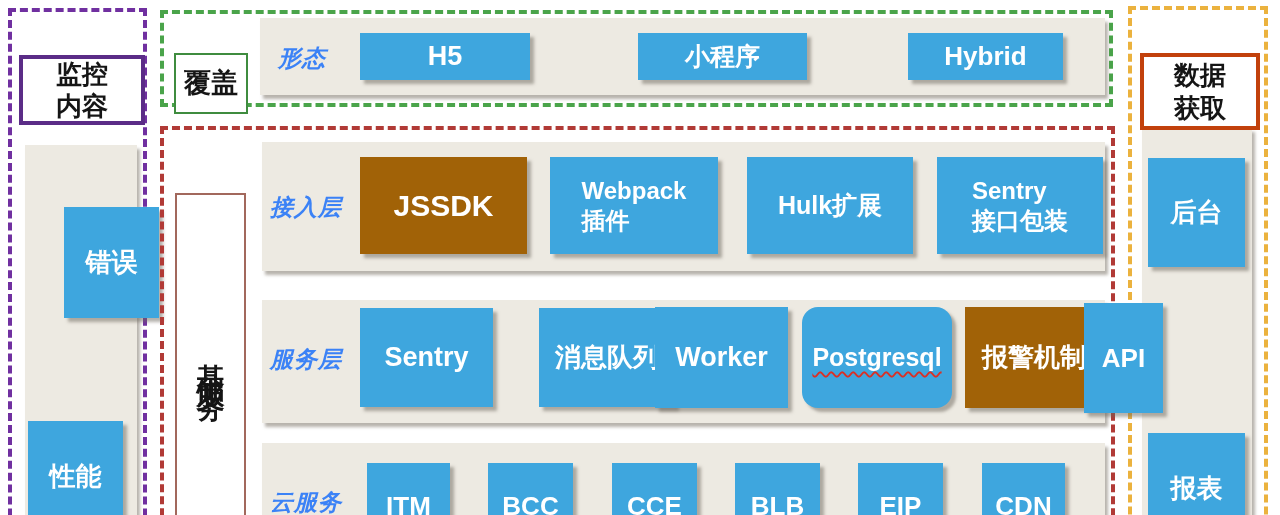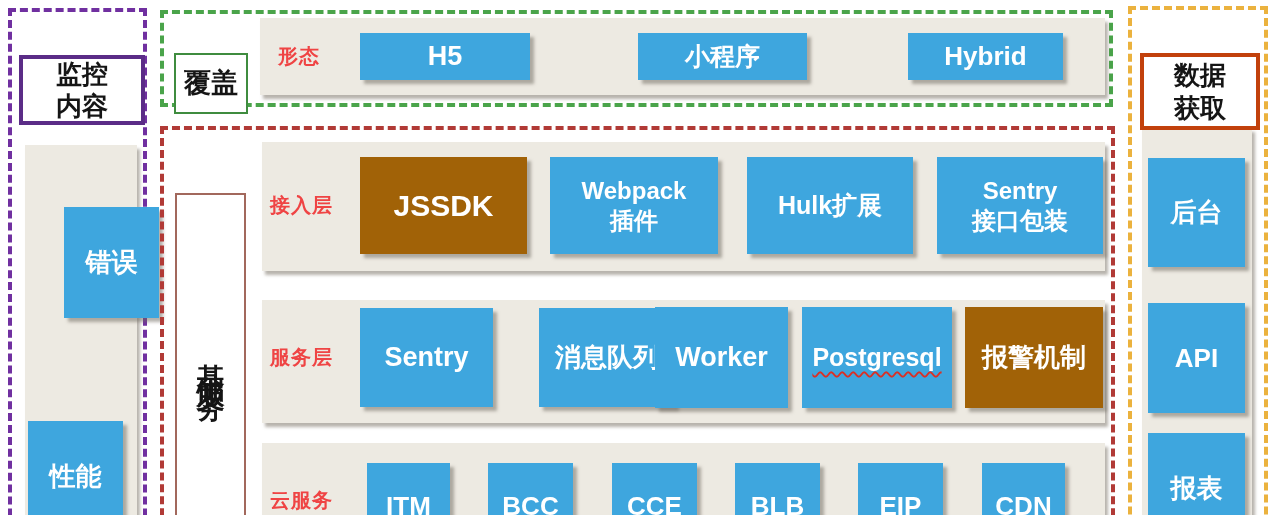--- a/index.html
+++ b/index.html
@@ -25,29 +25,29 @@
   }
 
   
   .bar{
     position:absolute;background:#EDEAE2;
     box-shadow:3px 4px 3px rgba(125,118,105,.55);
   }
 
   
   .rowlabel{
-    position:absolute;color:#ef4444;
-    font-size:20px;font-weight:600;letter-spacing:1px;
+    position:absolute;color:#3b82f6;
+    font-size:23px;font-weight:600;letter-spacing:1px;font-style:italic;
   }
 
   
   .node{
     position:absolute;color:#fff;font-weight:bold;
     display:flex;align-items:center;justify-content:center;
-    text-align:center;white-space:pre-line;line-height:1.25;
+    text-align:left;white-space:pre-line;line-height:1.25;
     box-shadow:4px 4px 3px rgba(110,104,93,.5);
   }
   .blue{background:#3EA6DE;}
   .rednode{background:#a16207;}
 
   .wavy{
     text-decoration:underline;
     text-decoration-style:wavy;
     text-decoration-color:#D93025;
     text-decoration-thickness:2px;
@@ -93,35 +93,35 @@
 插件</div>
   <div class="node blue" style="left:747px;top:157px;width:166px;height:97px;font-size:25px;">Hulk扩展</div>
   <div class="node blue" style="left:937px;top:157px;width:166px;height:97px;font-size:24px;">Sentry
 接口包装</div>
 
   <div class="bar" style="left:262px;top:300px;width:843px;height:123px;"></div>
   <div class="rowlabel" style="left:270px;top:344px;">服务层</div>
   <div class="node blue" style="left:360px;top:308px;width:133px;height:99px;font-size:27px;">Sentry</div>
   <div class="node blue" style="left:507px;top:308px;width:136px;height:99px;font-size:26px;margin-left:32px;">消息队列</div>
   <div class="node blue" style="left:655px;top:307px;width:133px;height:101px;font-size:27px;">Worker</div>
-  <div class="node blue" style="left:802px;top:307px;width:150px;height:101px;font-size:25px;">
+  <div class="node blue" style="left:802px;top:307px;width:150px;height:101px;font-size:25px;border-radius:16px;">
     <span class="wavy">Postgresql</span>
   </div>
   <div class="node rednode" style="left:965px;top:307px;width:138px;height:101px;font-size:26px;">报警机制</div>
 
   <div class="bar" style="left:262px;top:443px;width:843px;height:113px;"></div>
   <div class="rowlabel" style="left:270px;top:487px;">云服务</div>
   <div class="node blue" style="left:367px;top:463px;width:83px;height:86px;font-size:26px;">ITM</div>
   <div class="node blue" style="left:488px;top:463px;width:85px;height:86px;font-size:26px;">BCC</div>
   <div class="node blue" style="left:612px;top:463px;width:85px;height:86px;font-size:26px;">CCE</div>
   <div class="node blue" style="left:735px;top:463px;width:85px;height:86px;font-size:26px;">BLB</div>
   <div class="node blue" style="left:858px;top:463px;width:85px;height:86px;font-size:26px;">EIP</div>
   <div class="node blue" style="left:982px;top:463px;width:83px;height:86px;font-size:26px;">CDN</div>
 
   <div class="frame orange" style="left:1128px;top:6px;width:132px;height:560px;"></div>
   <div class="bar" style="left:1142px;top:128px;width:110px;height:420px;"></div>
   <div class="plate" style="left:1140px;top:33px;width:112px;height:69px;border:4px solid #c2410c;font-size:26px;">数据
 获取</div>
   <div class="node blue" style="left:1148px;top:158px;width:97px;height:109px;font-size:26px;">后台</div>
-  <div class="node blue" style="left:1148px;top:303px;width:97px;height:110px;font-size:26px;">API</div>
+  <div class="node blue" style="left:1084px;top:303px;width:79px;height:110px;font-size:26px;">API</div>
   <div class="node blue" style="left:1148px;top:433px;width:97px;height:110px;font-size:26px;">报表</div>
 
 </div>
 
 </body></html>

